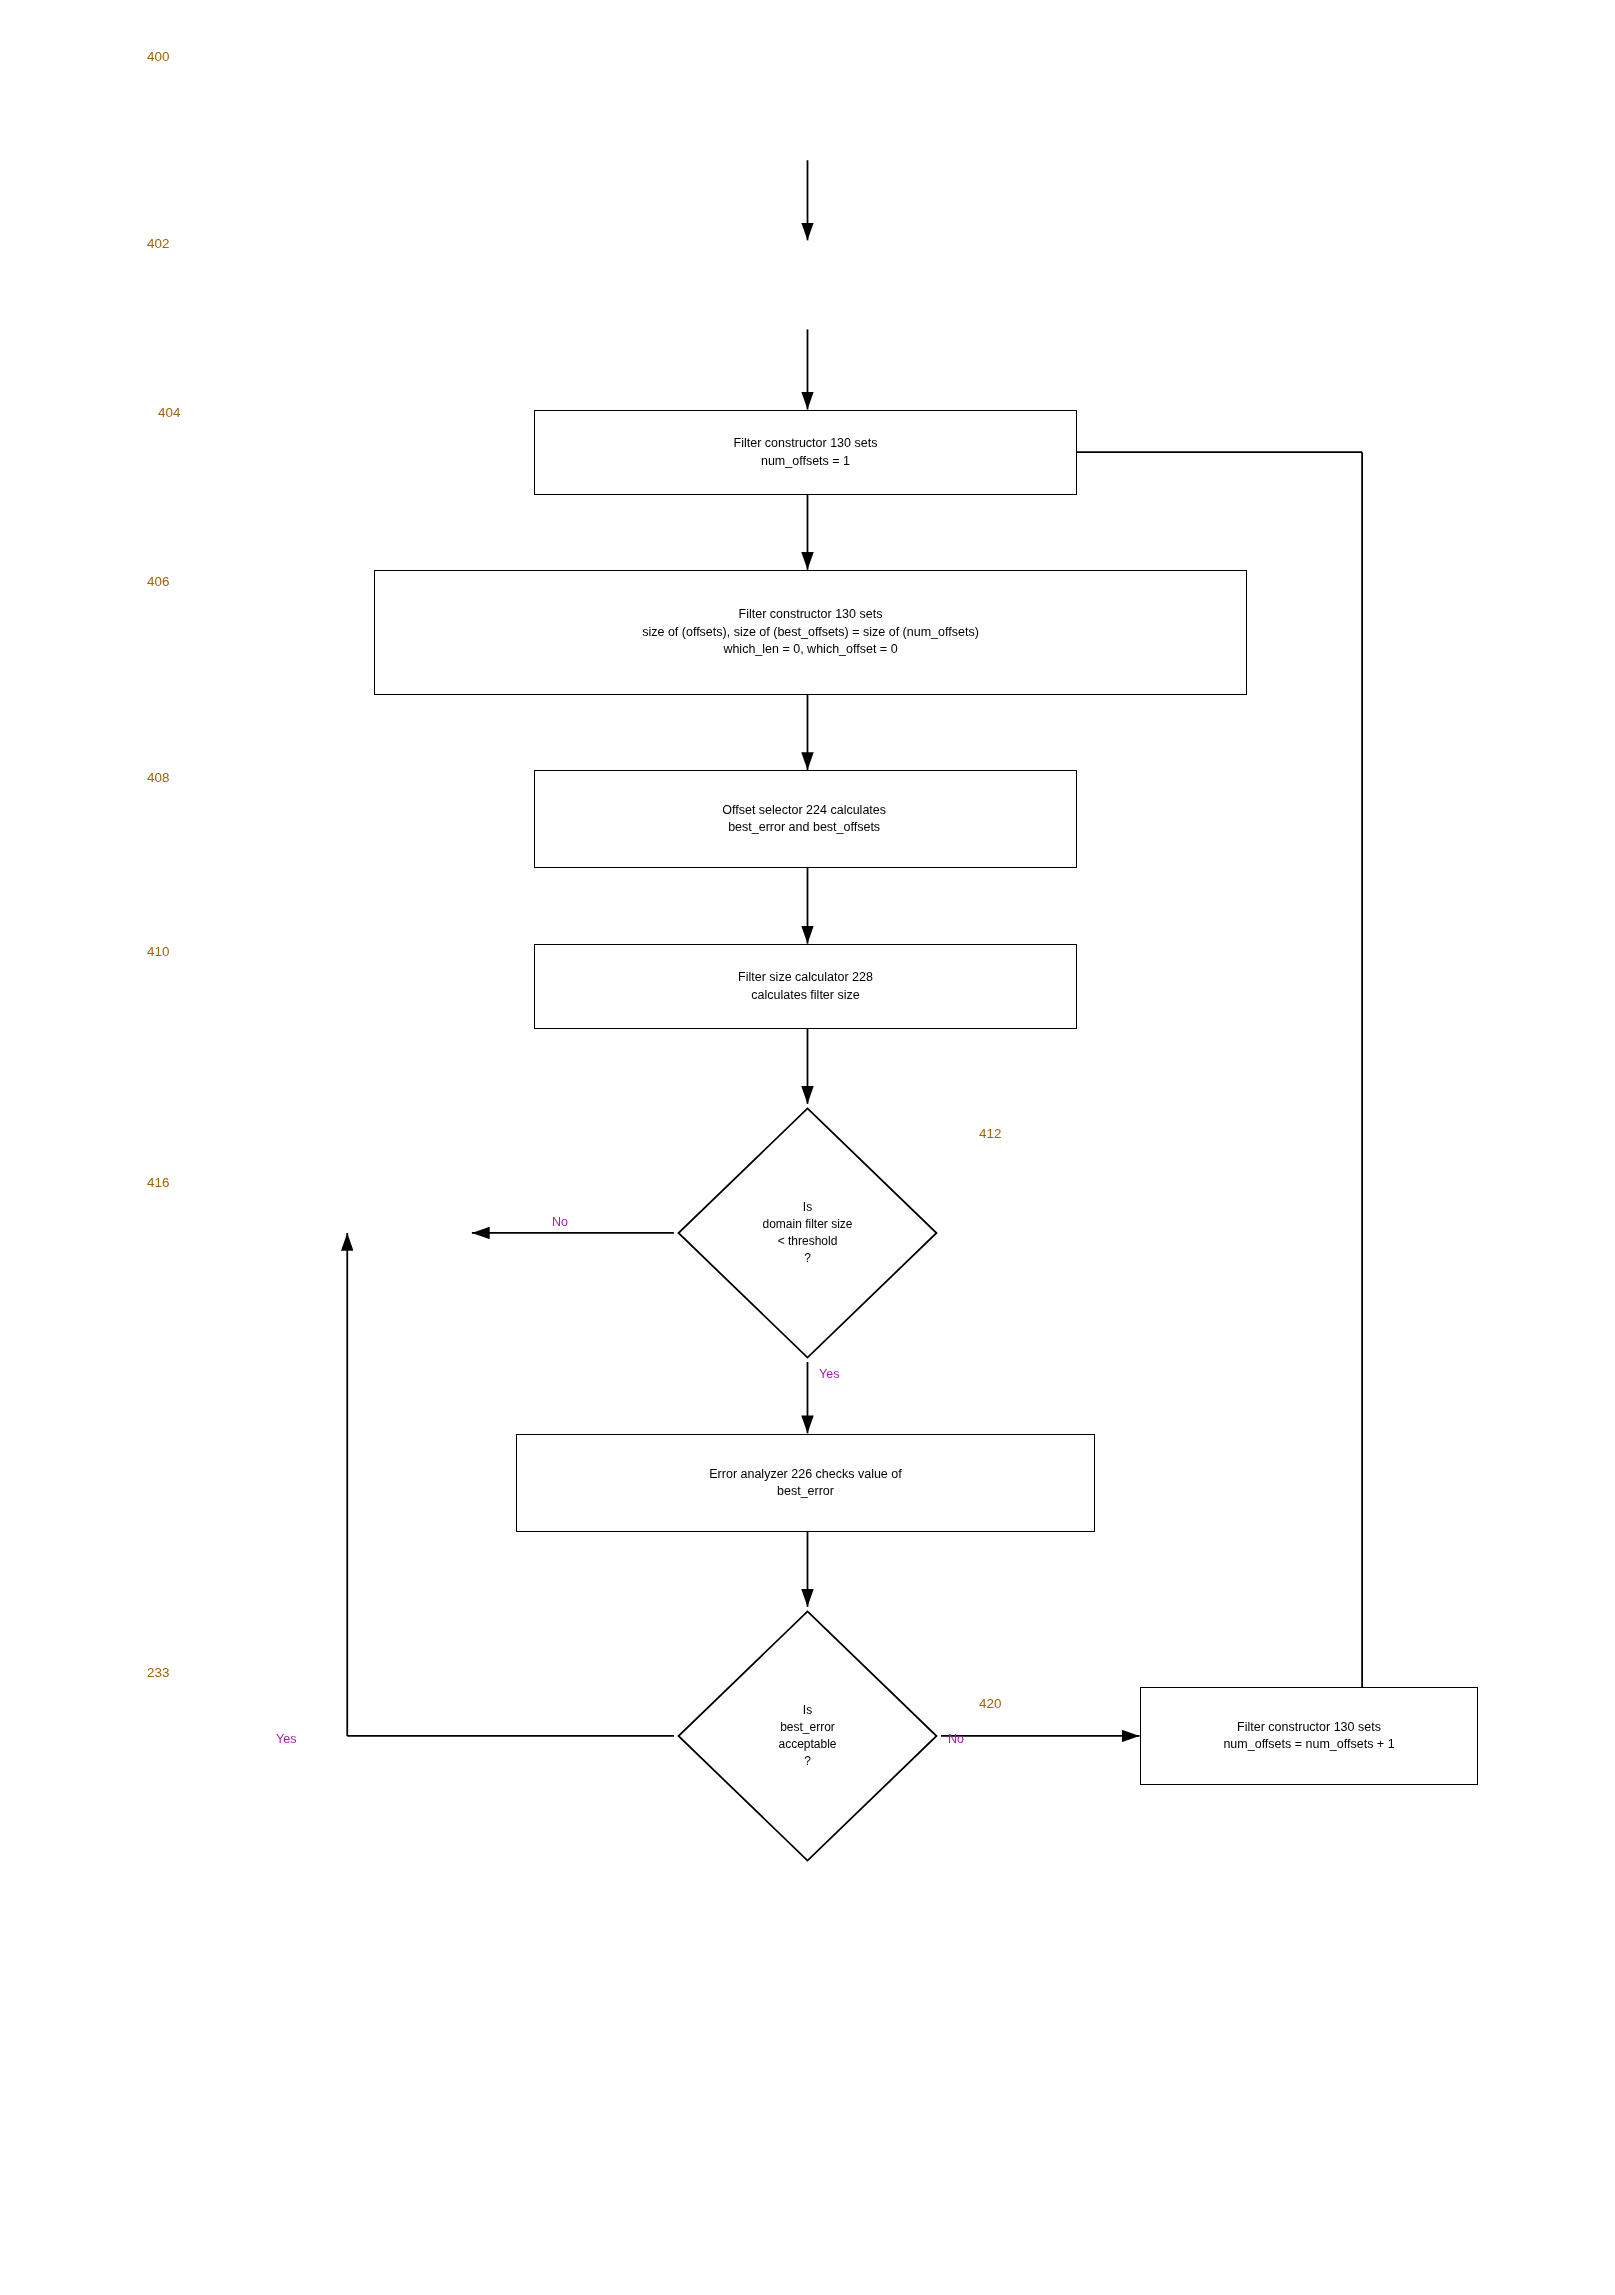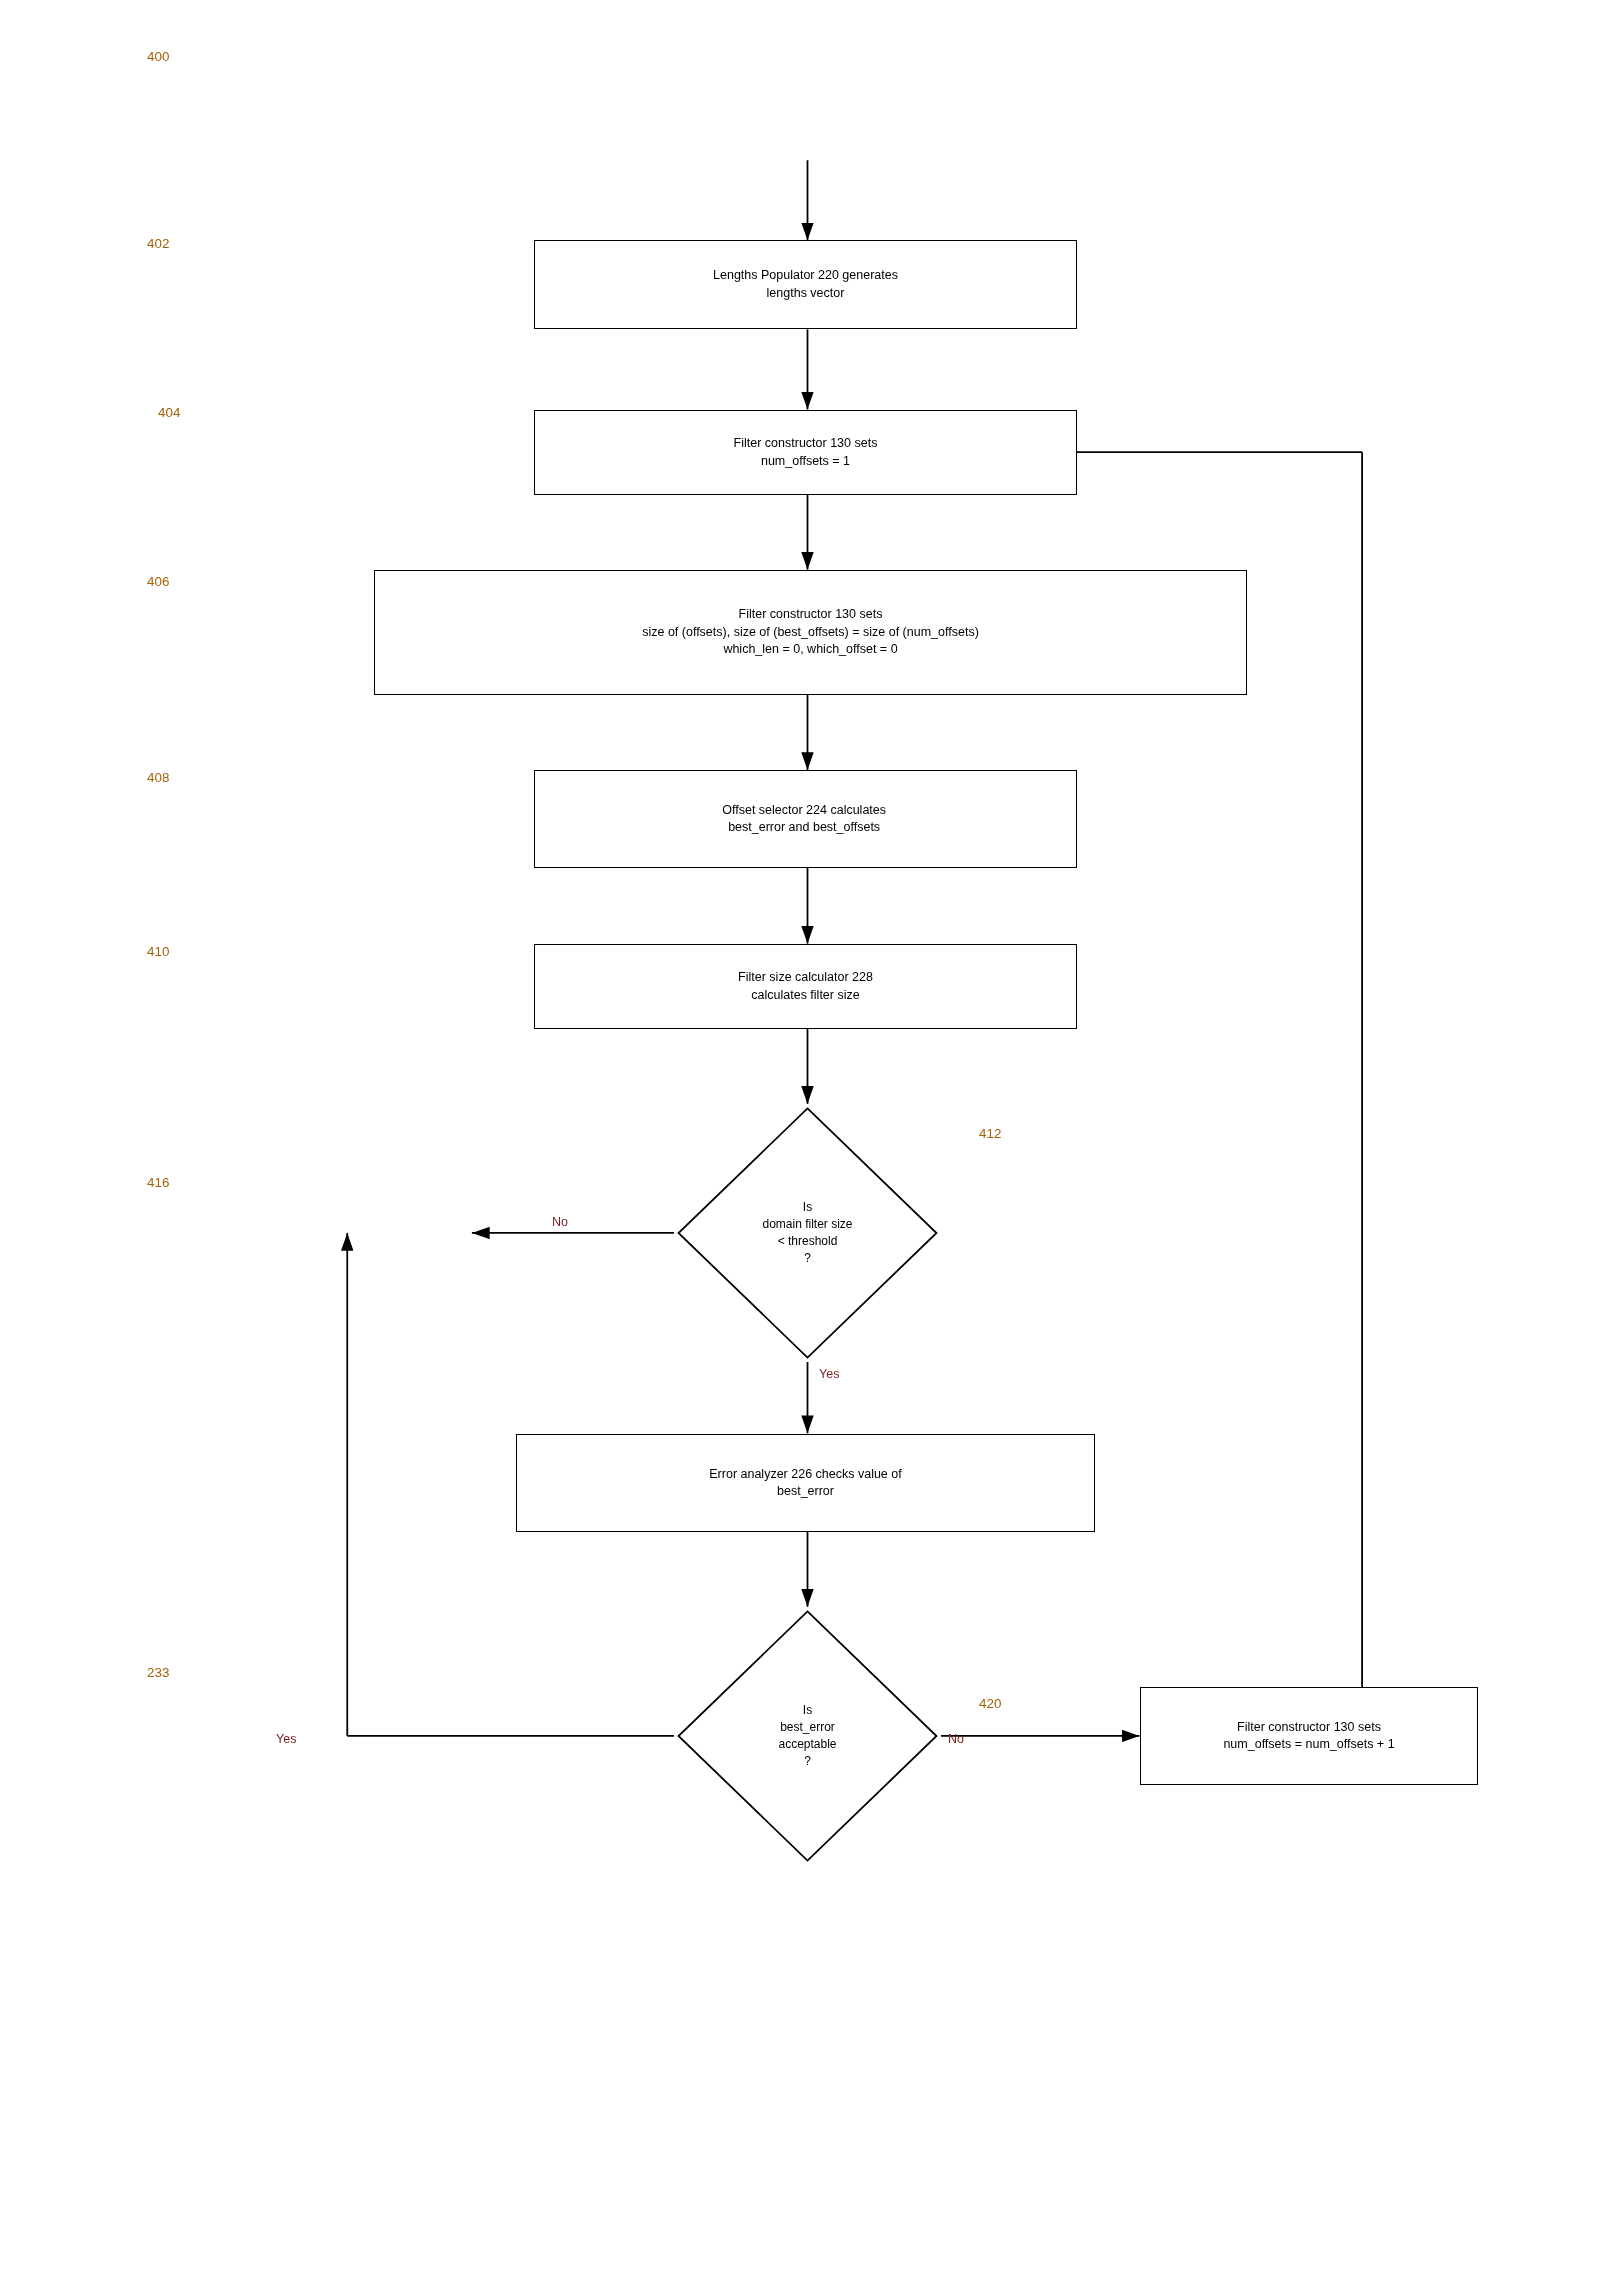--- a/index.html
+++ b/index.html
@@ -62,21 +62,21 @@
     svg.arrows {
       position: absolute;
       top: 0; left: 0;
       width: 1615px;
       height: 2295px;
       pointer-events: none;
     }
     .arrow-label {
       position: absolute;
       font-size: 12.5px;
-      color: #7f1d1d;
+      color: #a21caf;
     }
   </style>
 </head>
 <body>
 
 <div class="diagram-container">
 
   <svg class="arrows" viewBox="0 0 1814 2578" width="1615" height="2295">
     <defs>
       <marker id="arrowhead" markerWidth="10" markerHeight="7" refX="10" refY="3.5" orient="auto">
@@ -108,23 +108,20 @@
 
     <line x1="1057" y1="1950" x2="1280" y2="1950" stroke="#000" stroke-width="2" marker-end="url(#arrowhead)"></line>
 
     <line x1="1530" y1="1950" x2="1530" y2="508" stroke="#000" stroke-width="2"></line>
     <line x1="1530" y1="508" x2="1105" y2="508" stroke="#000" stroke-width="2" marker-end="url(#arrowhead)"></line>
   </svg>
 
   <div class="label" style="left:147px; top:49px;">400</div>
 
   <div class="label" style="left:147px; top:236px;">402</div>
-  <div class="flow-box" style="left:534px; top:240px; width:543px; height:89px;">
-    <span>Lengths Populator 220 generates<br>lengths vector</span>
-  </div>
 
   <div class="label" style="left:158px; top:405px;">404</div>
   <div class="flow-box" style="left:534px; top:410px; width:543px; height:85px;">
     <span>Filter constructor 130 sets<br>num_offsets = 1</span>
   </div>
 
   <div class="label" style="left:147px; top:574px;">406</div>
   <div class="flow-box" style="left:374px; top:570px; width:873px; height:125px;">
     <span>Filter constructor 130 sets<br>size of (offsets), size of (best_offsets) = size of (num_offsets)<br>which_len = 0, which_offset = 0</span>
   </div>

